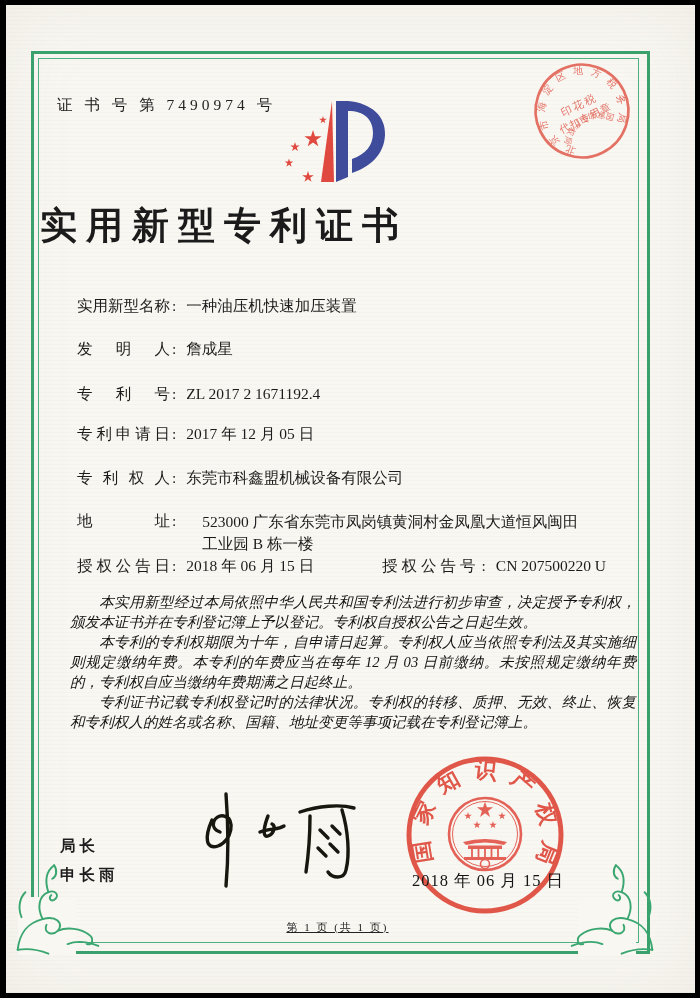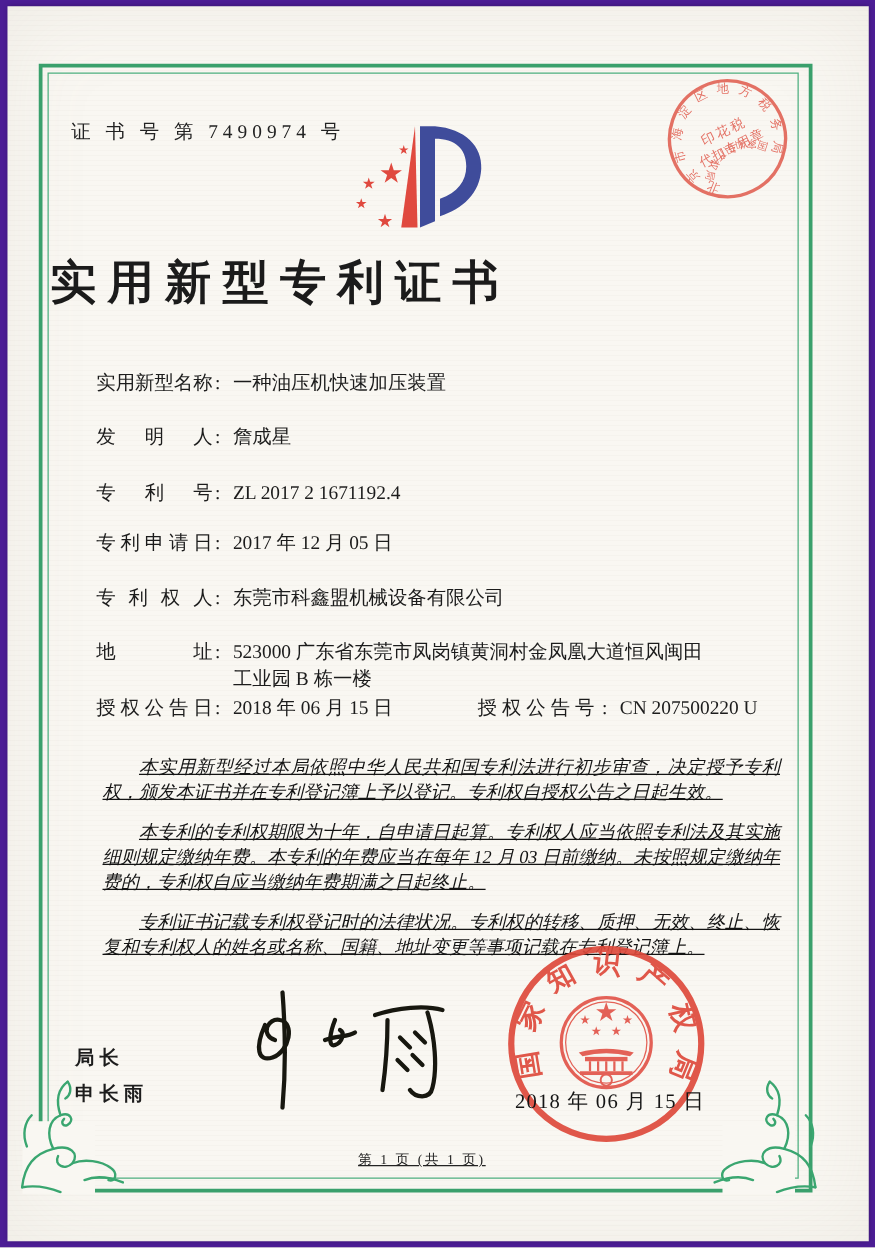--- a/index.html
+++ b/index.html
@@ -1,17 +1,17 @@
 <!DOCTYPE html>
 <html><head>
 <meta charset="utf-8">
 <style>
   html,body{margin:0;padding:0;}
   body{width:700px;height:998px;background:#dddcd7;font-family:"Liberation Serif","DejaVu Serif",serif;}
-  .scan{position:relative;width:700px;height:998px;overflow:hidden;background:#4c1d95;}
+  .scan{position:relative;width:700px;height:998px;overflow:hidden;background:#000000;}
   .paper{
     position:absolute;left:6px;top:5px;width:689px;height:988px;
     background:
       repeating-linear-gradient(0deg, rgba(175,168,150,0.05) 0 1px, rgba(0,0,0,0) 1px 4px),
       #f9f7f2;
     box-shadow:0 0 4px rgba(0,0,0,.35), inset 0 0 70px rgba(160,150,125,.10);
   }
   
   .frame-outer{position:absolute;left:25px;top:46px;width:613px;height:897px;border:3px solid #3aa06c;}
   .frame-inner{position:absolute;left:32px;top:53px;width:599px;height:883px;border:1px solid #4caf7f;}
@@ -21,28 +21,28 @@
   .cert-no{position:absolute;left:51px;top:90px;font-size:15.5px;letter-spacing:4px;color:#222;}
   .logo{position:absolute;left:276px;top:92px;width:112px;height:90px;}
   .title{
     position:absolute;left:25px;top:196px;width:613px;text-align:left;
     font-size:37px;font-weight:700;letter-spacing:9px;text-indent:9px;color:#1b1b1b;
   }
 
   .row{position:absolute;left:71px;font-size:15.5px;color:#1c1c1c;white-space:nowrap;}
   .lbl{display:inline-block;width:93px;text-align:justify;text-align-last:justify;}
   .colon{display:inline-block;margin:0 10px 0 2px;}
-  .val-block{display:inline-block;white-space:normal;width:468px;vertical-align:top;}
+  .val-block{display:inline-block;white-space:normal;width:468px;vertical-align:top;margin-left:16px;}
   .val-line{display:block;line-height:22px;}
   .row-right{position:absolute;left:376px;font-size:15.5px;color:#1c1c1c;white-space:nowrap;}
   .lbl-auto{display:inline-block;letter-spacing:4px;}
 
   .paras{position:absolute;left:64px;top:587px;width:566px;font-size:14.6px;line-height:20px;
          text-align:justify;color:#141414;font-style:italic;}
-  .paras p{margin:12px;text-indent:2em;text-decoration:underline;}
+  .paras p{margin:0;text-indent:2em;}
 
   .signer{position:absolute;left:54px;font-size:15.5px;letter-spacing:4px;color:#1d1d1d;font-weight:600;}
   .signature{position:absolute;left:176px;top:781px;width:200px;height:110px;}
 
   .big-seal{position:absolute;left:394px;top:745px;width:170px;height:170px;opacity:.92;}
   .seal-date{position:absolute;left:394px;top:865px;width:176px;text-align:center;
              font-size:16.5px;letter-spacing:1px;color:#151515;z-index:5;}
   .tax-stamp{position:absolute;left:509px;top:39px;width:134px;height:134px;opacity:.85;}
 
   .footer{position:absolute;left:25px;top:915px;width:613px;text-align:center;

